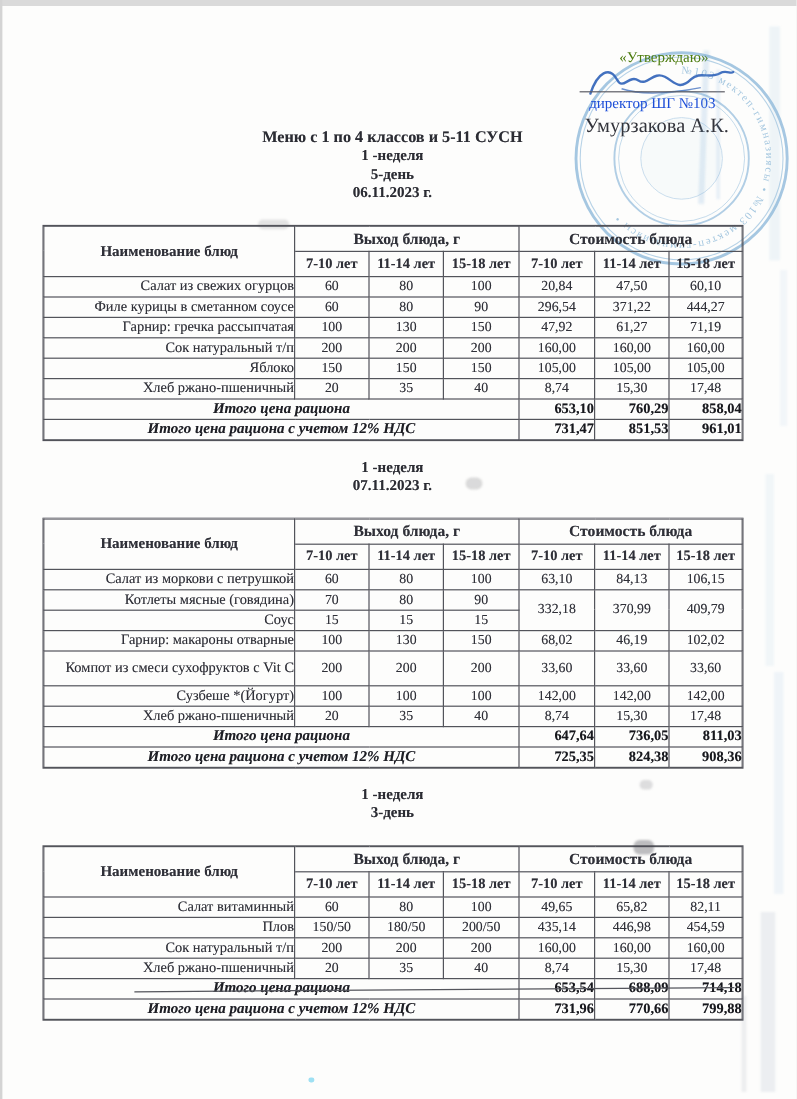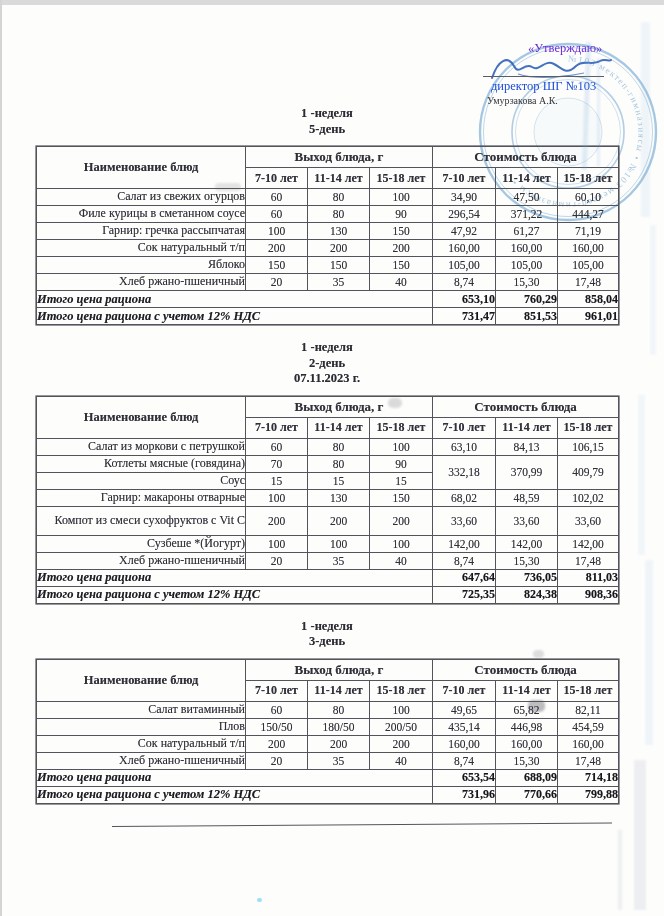--- a/index.html
+++ b/index.html
@@ -11,42 +11,42 @@
   
   .scan-top-edge { position:absolute; left:0; top:0; width:664px; height:5px; background:#dadada; }
   .scan-left-edge { position:absolute; left:0; top:0; width:2px; height:916px; background:#d4d4d4; }
 
   
   #content { position:absolute; left:36px; top:0; width:582px; text-shadow:0 0 .4px rgba(45,45,55,.45); }
   .title-block { text-align:center; }
   .menu-title { margin:0; font-size:13.5px; font-weight:bold; line-height:16px; color:#2b2c33; }
   .t-line { font-size:12.5px; font-weight:bold; line-height:15.5px; color:#2b2c33; }
 
-  table.menu-table { border-collapse:collapse; width:582px; table-layout:fixed; margin-top:9px;
+  table.menu-table { border-collapse:collapse; width:582px; table-layout:fixed; margin-top:19px;
     box-shadow:0 0 0 .6px #53545b; }
   .menu-table th, .menu-table td { border:1px solid #53545b; padding:0; vertical-align:middle; }
   .th-name  { font-size:12.5px; font-weight:bold; }
   .th-group { font-size:13px; font-weight:bold; height:20px; }
   .th-age   { font-size:12px;   font-weight:bold; height:20px; }
   .dish-row { height:17px; }
   .dish-row.tall { height:29px; }
   .dish-name-cell { font-size:12px; padding:1px 5px; text-align:right; line-height:1.12; }
   .num { font-size:11.5px; text-align:center; }
   .totals-row { height:17px; }
-  .totals-label-cell { font-size:12.5px; font-weight:bold; font-style:italic; padding:1px 6px; text-align:left; color:#1d1e24; }
+  .totals-label-cell { font-size:12.5px; font-weight:bold; font-style:italic; padding:1px 6px; text-align:center; color:#1d1e24; }
   .totals-value-cell { font-size:12px; font-weight:bold; text-align:right; padding-right:7px; color:#17181d; }
 
   
   .stamp-wrap { position:absolute; left:0; top:0; width:664px; height:260px; }
   .seal-svg { position:absolute; left:470px; top:34px; opacity:.8; }
   .sig-svg { position:absolute; left:488px; top:52px; }
   .sig-underline { position:absolute; left:483px; top:76px; width:121px; border-bottom:1.2px solid #5c5d64; }
-  .approve-label { position:absolute; left:528px; top:41px; font-size:12.5px; color:#6d28d9; }
+  .approve-label { position:absolute; left:516px; top:41px; font-size:12.5px; color:#4d7c0f; }
   .director-title { position:absolute; left:491px; top:79px; font-size:12.5px; color:#1d4ed8; }
-  .director-name { position:absolute; left:487px; top:95px; font-size:10px; color:#33343b; }
+  .director-name { position:absolute; left:487px; top:95px; font-size:17px; color:#33343b; }
 
   
   .art { position:absolute; pointer-events:none; z-index:6; }
   .blur1 { filter:blur(1px); }
   .skew-line { border-bottom:1.6px solid #54555c; transform:rotate(-.4deg); transform-origin:left center; }
 </style>
 </head>
 <body>
 
 <div class="page">
@@ -73,22 +73,24 @@
       <path d="M30,22 C45,27 70,26 96,21" fill="none" stroke="#2f62b8" stroke-width="1.2" opacity=".7"></path>
     </svg>
     <div class="sig-underline"></div>
     <div class="approve-label">«Утверждаю»</div>
     <div class="director-title">директор ШГ №103</div>
     <div class="director-name">Умурзакова А.К.</div>
   </div>
 
   <div id="content">
       <div class="title-block" style="margin-top: 106px;">
+        <h1 class="menu-title">Меню с 1 по 4 классов и 5-11 СУСН</h1>
         <div class="t-line">1 -неделя</div>
         <div class="t-line">5-день</div>
+        <div class="t-line">06.11.2023 г.</div>
       </div>
       <table class="menu-table">
         <colgroup>
           <col style="width: 209px;">
           <col style="width: 62px;">
           <col style="width: 62px;">
           <col style="width: 63px;">
           <col style="width: 63px;">
           <col style="width: 62px;">
           <col style="width: 61px;">
@@ -107,21 +109,21 @@
             <th class="th-age">11-14 лет</th>
             <th class="th-age">15-18 лет</th>
           </tr>
         </thead>
         <tbody>
           <tr class="dish-row">
             <td class="dish-name-cell">Салат из свежих огурцов</td>
             <td class="num">60</td>
             <td class="num">80</td>
             <td class="num">100</td>
-            <td class="num">34,90</td>
+            <td class="num">20,84</td>
             <td class="num">47,50</td>
             <td class="num">60,10</td>
           </tr>
           <tr class="dish-row">
             <td class="dish-name-cell">Филе курицы в сметанном соусе</td>
             <td class="num">60</td>
             <td class="num">80</td>
             <td class="num">90</td>
             <td class="num">296,54</td>
             <td class="num">371,22</td>
@@ -172,21 +174,20 @@
           <tr class="totals-row">
             <td class="totals-label-cell" colspan="4">Итого цена рациона с учетом 12% НДС</td>
             <td class="totals-value-cell">731,47</td>
             <td class="totals-value-cell">851,53</td>
             <td class="totals-value-cell">961,01</td>
           </tr>
         </tbody>
       </table>
       <div class="title-block" style="margin-top: 15px;">
         <div class="t-line">1 -неделя</div>
-        <div class="t-line">2-день</div>
         <div class="t-line">07.11.2023 г.</div>
       </div>
       <table class="menu-table">
         <colgroup>
           <col style="width: 209px;">
           <col style="width: 62px;">
           <col style="width: 62px;">
           <col style="width: 63px;">
           <col style="width: 63px;">
           <col style="width: 62px;">
@@ -231,21 +232,21 @@
             <td class="num">15</td>
             <td class="num">15</td>
             <td class="num">15</td>
           </tr>
           <tr class="dish-row">
             <td class="dish-name-cell">Гарнир: макароны отварные</td>
             <td class="num">100</td>
             <td class="num">130</td>
             <td class="num">150</td>
             <td class="num">68,02</td>
-            <td class="num">48,59</td>
+            <td class="num">46,19</td>
             <td class="num">102,02</td>
           </tr>
           <tr class="dish-row tall">
             <td class="dish-name-cell">Компот из смеси сухофруктов с Vit C</td>
             <td class="num">200</td>
             <td class="num">200</td>
             <td class="num">200</td>
             <td class="num">33,60</td>
             <td class="num">33,60</td>
             <td class="num">33,60</td>

